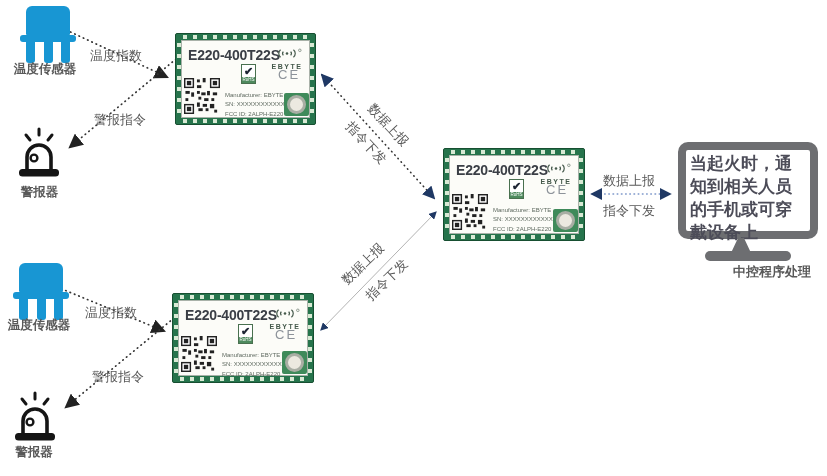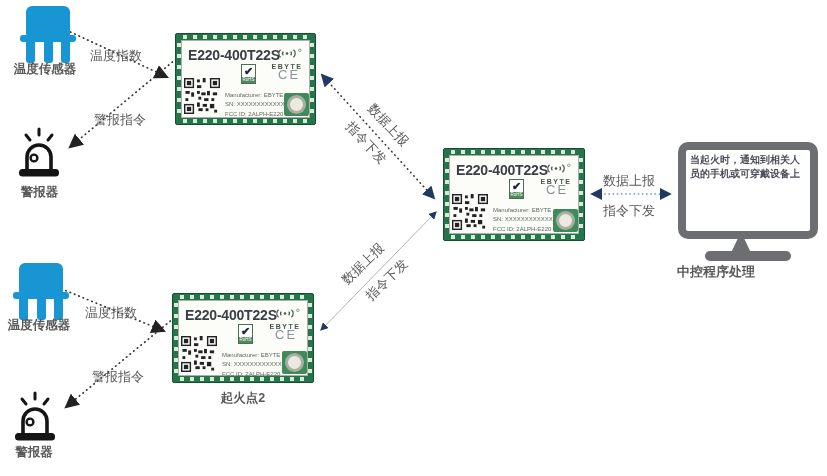--- a/index.html
+++ b/index.html
@@ -38,21 +38,21 @@
   .rohs-band { width:100%; font-size:4.5px; line-height:5.5px; text-align:center; background:#4e8a5e; color:#fff; }
   .mod-ce { position:absolute; left:96px; top:26px; font-size:13px; color:#8d939a; letter-spacing:2px; }
   .mod-qr { position:absolute; left:2px; bottom:3px; width:36px; height:36px; }
   .mod-info { position:absolute; left:43px; top:50px; font-size:6px; color:#5f6a60; line-height:1.55; white-space:nowrap; }
   .mod-ant { position:absolute; right:0; bottom:1px; width:25px; height:23px; background:#3f8a5a; border-radius:2px; }
   .ant-ring { position:absolute; left:3px; top:2px; width:19px; height:19px; border-radius:50%; background:#ece9e0; border:3px solid #a9aea4; }
 
   
   .monitor-screen { position:absolute; left:678px; top:142px; width:140px; height:97px; background:#fff;
       border:8px solid #6d6e71; border-radius:10px; }
-  .monitor-text { margin:3px 4px; width:114px; font-size:10px; font-weight:600; color:#4c4c58; line-height:1.35; }
+  .monitor-text { margin:3px 4px; width:114px; font-size:17px; font-weight:600; color:#4c4c58; line-height:1.35; }
   .monitor-neck { position:absolute; left:731px; top:238px; width:20px; height:0;
       border-bottom:15px solid #6d6e71; border-left:7px solid rgba(0,0,0,0); border-right:7px solid rgba(0,0,0,0); }
   .monitor-base { position:absolute; left:705px; top:251px; width:86px; height:10px; border-radius:5px; background:#6d6e71; }
 
   
   .caption { position:absolute; font-size:12.5px; color:#595959; text-align:center;font-weight:bold; }
   .edge-label { position:absolute; font-size:13px; color:#595959; white-space:nowrap; width:54px; text-align:center; }
   .rot-dr { transform:rotate(47deg); }   
   .rot-ur { transform:rotate(-44deg); }  
 </style>
@@ -284,21 +284,20 @@
       <div class="mod-info">
         <div>Manufacturer: EBYTE</div>
         <div>SN: XXXXXXXXXXXXXX</div>
         <div>FCC ID: 2ALPH-E220</div>
       </div>
       <div class="mod-ant">
         <div class="ant-ring"></div>
       </div>
     </div>
   </div>
-  <div class="caption" style="left:172px; top:390px; width:142px;">起火点2</div>
 
   <div class="sensor" style="left:13px; top:263px;">
     <div class="sensor-cap"></div>
     <div class="sensor-flange"></div>
     <div class="sensor-legs">
       <div class="sensor-leg"></div>
         <div class="sensor-leg"></div>
         <div class="sensor-leg"></div>
     </div>
   </div>
@@ -312,21 +311,21 @@
     <circle cx="17" cy="32" r="3.4" fill="none" stroke="#151515" stroke-width="2.4"></circle>
     <rect x="2" y="43" width="40" height="7.5" rx="3.5" fill="#151515"></rect>
   </svg>
   <div class="caption" style="left:8px; top:444px; width:52px;">警报器</div>
 
   <div class="monitor-screen">
     <div class="monitor-text">当起火时，通知到相关人员的手机或可穿戴设备上</div>
   </div>
   <div class="monitor-neck"></div>
   <div class="monitor-base"></div>
-  <div class="caption" style="left:657px; top:263px; width:118px; font-size:13px;">中控程序处理</div>
+  <div class="caption" style="left:693px; top:263px; width:118px; font-size:13px;text-align:right;">中控程序处理</div>
 
   <div class="edge-label" style="left:89px; top:47px;">温度指数</div>
   <div class="edge-label" style="left:93px; top:111px;">警报指令</div>
   <div class="edge-label" style="left:84px; top:304px;">温度指数</div>
   <div class="edge-label" style="left:91px; top:368px;">警报指令</div>
 
   <div class="edge-label rot-dr" style="left:361px; top:116px;">数据上报</div>
   <div class="edge-label rot-dr" style="left:339px; top:134px;">指令下发</div>
 
   <div class="edge-label rot-ur" style="left:336px; top:255px;">数据上报</div>

